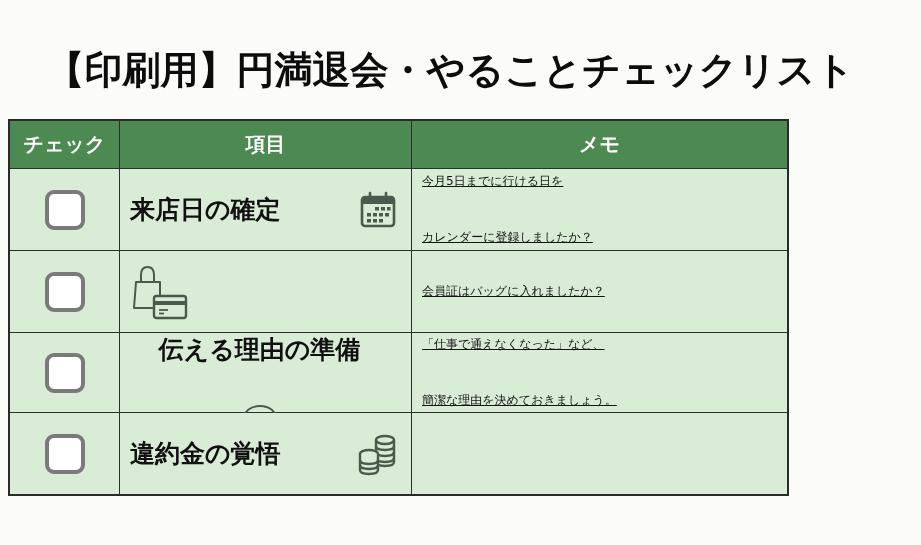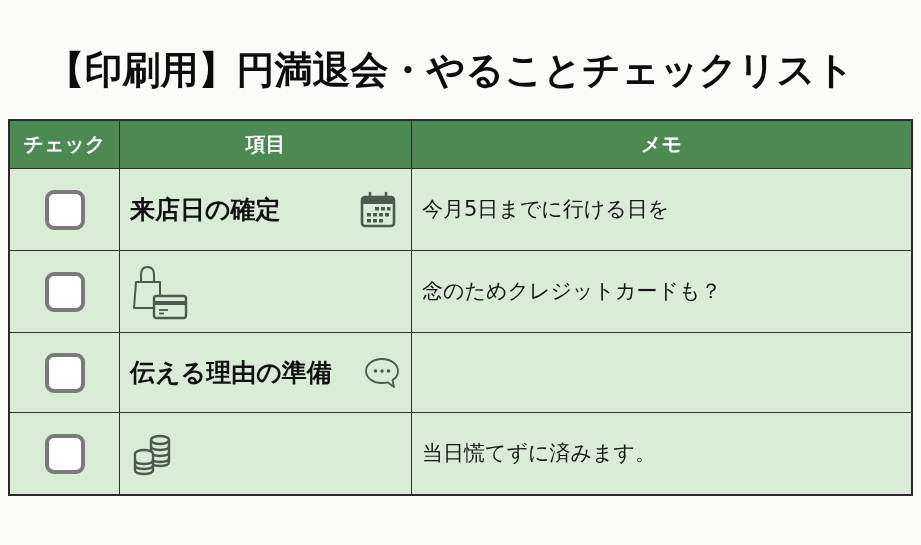--- a/index.html
+++ b/index.html
@@ -24,21 +24,21 @@
       font-size: 38px;
       font-weight: bold;
       letter-spacing: 0px;
       color: #0c0c0c;
       line-height: 56px;
     }
     .table {
       position: absolute;
       left: 8px;
       top: 119px;
-      width: 905px;
+      width: 781px;
       border: 2px solid #2a2a2a;
       box-sizing: border-box;
       border-collapse: collapse;
       display: grid;
       grid-template-columns: 110px 292px 1fr;
       grid-template-rows: 48px 82px 82px 80px 81px;
     }
     .cell {
       box-sizing: border-box;
       border-right: 1.5px solid #2e2e2e;
@@ -90,24 +90,25 @@
       justify-content: center;
       flex-shrink: 0;
     }
     .memo-cell {
       padding-left: 10px;
       flex-direction: column;
       align-items: flex-start;
       justify-content: center;
     }
     .memo-line {
-      font-size: 21px;
+      font-size: 12px;
       line-height: 25px;
       color: #151515;
       white-space: nowrap;
+      text-decoration: underline;
     }
     .row { display: contents; }
   </style>
 </head>
 <body>
 
 <div class="page-title">【印刷用】円満退会・やることチェックリスト</div>
 
 <div class="table">
 
@@ -137,81 +138,84 @@
           <rect x="21" y="23" width="4" height="3.5" fill="#4a5a4c"></rect>
           <rect x="27" y="23" width="4" height="3.5" fill="#4a5a4c"></rect>
           <rect x="9" y="29" width="4" height="3.5" fill="#4a5a4c"></rect>
           <rect x="15" y="29" width="4" height="3.5" fill="#4a5a4c"></rect>
           <rect x="21" y="29" width="4" height="3.5" fill="#4a5a4c"></rect>
         </svg>
       </span>
     </div>
     <div class="cell body-cell memo-cell last-col">
       <div class="memo-line">今月5日までに行ける日を</div>
+      <div class="memo-line">カレンダーに登録しましたか？</div>
     </div>
   </div>
 
   <div class="row">
     <div class="cell body-cell check-cell">
       <div class="checkbox"></div>
     </div>
     <div class="cell body-cell item-cell">
       <span class="item-icon" style="width:60px;height:60px;">
         <svg width="60" height="60" viewBox="0 0 60 60">
           <path d="M6 20 L30 20 L30 46 L4 46 Z" fill="none" stroke="#4a5a4c" stroke-width="2" stroke-linejoin="round"></path>
           <path d="M11 20 L11 13 Q11 5 17.5 5 Q24 5 24 13 L24 20" fill="none" stroke="#4a5a4c" stroke-width="2"></path>
           <rect x="24" y="34" width="32" height="22" rx="2.5" fill="#d9ecd6" stroke="#4a5a4c" stroke-width="2.4"></rect>
           <rect x="24" y="39" width="32" height="4" fill="#4a5a4c"></rect>
           <line x1="29" y1="48" x2="38" y2="48" stroke="#4a5a4c" stroke-width="1.8"></line>
           <line x1="29" y1="51.5" x2="34" y2="51.5" stroke="#4a5a4c" stroke-width="1.8"></line>
         </svg>
       </span>
     </div>
     <div class="cell body-cell memo-cell last-col">
-      <div class="memo-line">念のためクレジットカードも？</div>
+      <div class="memo-line">会員証はバッグに入れましたか？</div>
     </div>
   </div>
 
   <div class="row">
     <div class="cell body-cell check-cell">
       <div class="checkbox"></div>
     </div>
-    <div class="cell body-cell item-cell" style="padding-right:22px;">
+    <div class="cell body-cell item-cell" style="padding-right:22px;flex-direction:column;">
       <span class="item-label">伝える理由の準備</span>
       <span class="item-icon" style="width:38px;">
         <svg width="38" height="34" viewBox="0 0 38 34">
           <path d="M19 3 C9 3 3 9 3 15 C3 21 9 27 19 27 C21 27 23 26.8 24.5 26.3 L31 31 L29.5 24 C33 22 35 18.8 35 15 C35 9 29 3 19 3 Z" fill="none" stroke="#4a5a4c" stroke-width="1.8" stroke-linejoin="round"></path>
           <circle cx="12.5" cy="15" r="1.8" fill="#4a5a4c"></circle>
           <circle cx="19" cy="15" r="1.8" fill="#4a5a4c"></circle>
           <circle cx="25.5" cy="15" r="1.8" fill="#4a5a4c"></circle>
         </svg>
       </span>
     </div>
     <div class="cell body-cell memo-cell last-col">
+      <div class="memo-line">「仕事で通えなくなった」など、</div>
+      <div class="memo-line">簡潔な理由を決めておきましょう。</div>
     </div>
   </div>
 
   <div class="row row-last">
     <div class="cell body-cell check-cell" style="border-bottom:none;">
       <div class="checkbox"></div>
     </div>
     <div class="cell body-cell item-cell" style="border-bottom:none;">
+      <span class="item-label">違約金の覚悟</span>
       <span class="item-icon">
         <svg width="44" height="44" viewBox="0 0 44 44">
           <g fill="none" stroke="#4a5a4c" stroke-width="2.4">
             <ellipse cx="29" cy="8" rx="9" ry="4"></ellipse>
             <path d="M20 8 L20 30 C20 32.5 24 34 29 34 C34 34 38 32.5 38 30 L38 8"></path>
             <path d="M20 14 C20 16.5 24 18 29 18 C34 18 38 16.5 38 14"></path>
             <path d="M20 20 C20 22.5 24 24 29 24 C34 24 38 22.5 38 20"></path>
             <path d="M20 26 C20 28.5 24 30 29 30 C34 30 38 28.5 38 26"></path>
             <ellipse cx="13" cy="22" rx="9" ry="4" fill="#d9ecd6"></ellipse>
             <path d="M4 22 L4 38 C4 40.5 8 42 13 42 C18 42 22 40.5 22 38 L22 22" fill="#d9ecd6"></path>
             <path d="M4 28 C4 30.5 8 32 13 32 C18 32 22 30.5 22 28"></path>
             <path d="M4 33 C4 35.5 8 37 13 37 C18 37 22 35.5 22 33"></path>
           </g>
         </svg>
       </span>
     </div>
     <div class="cell body-cell memo-cell last-col" style="border-bottom:none;">
-      <div class="memo-line">当日慌てずに済みます。</div>
     </div>
   </div>
 </div>
 
 </body></html>

